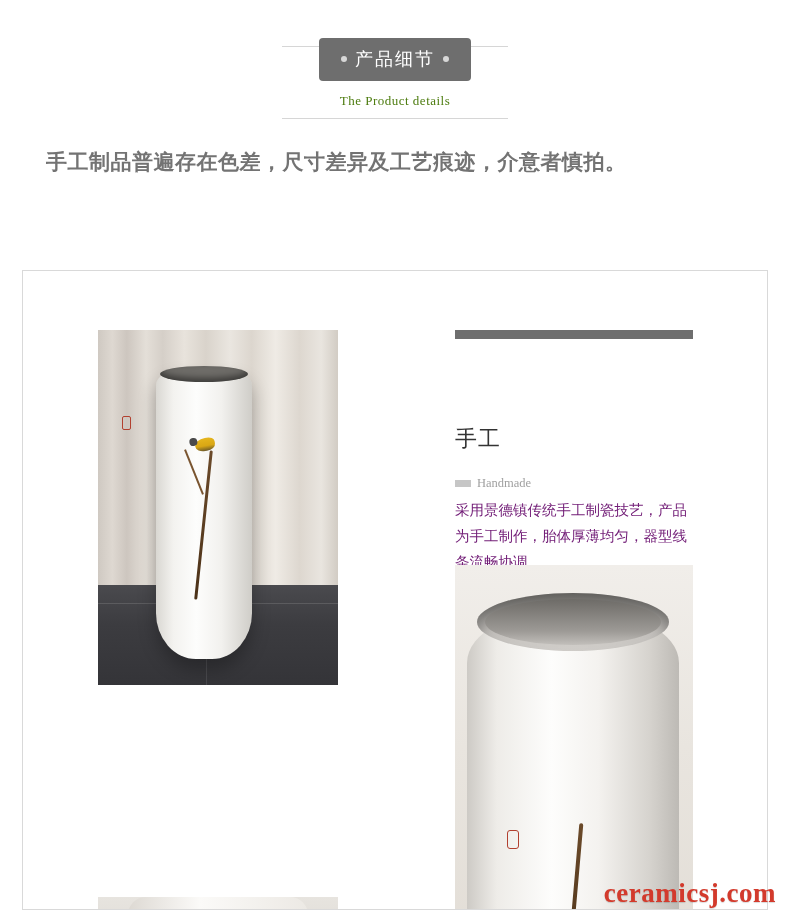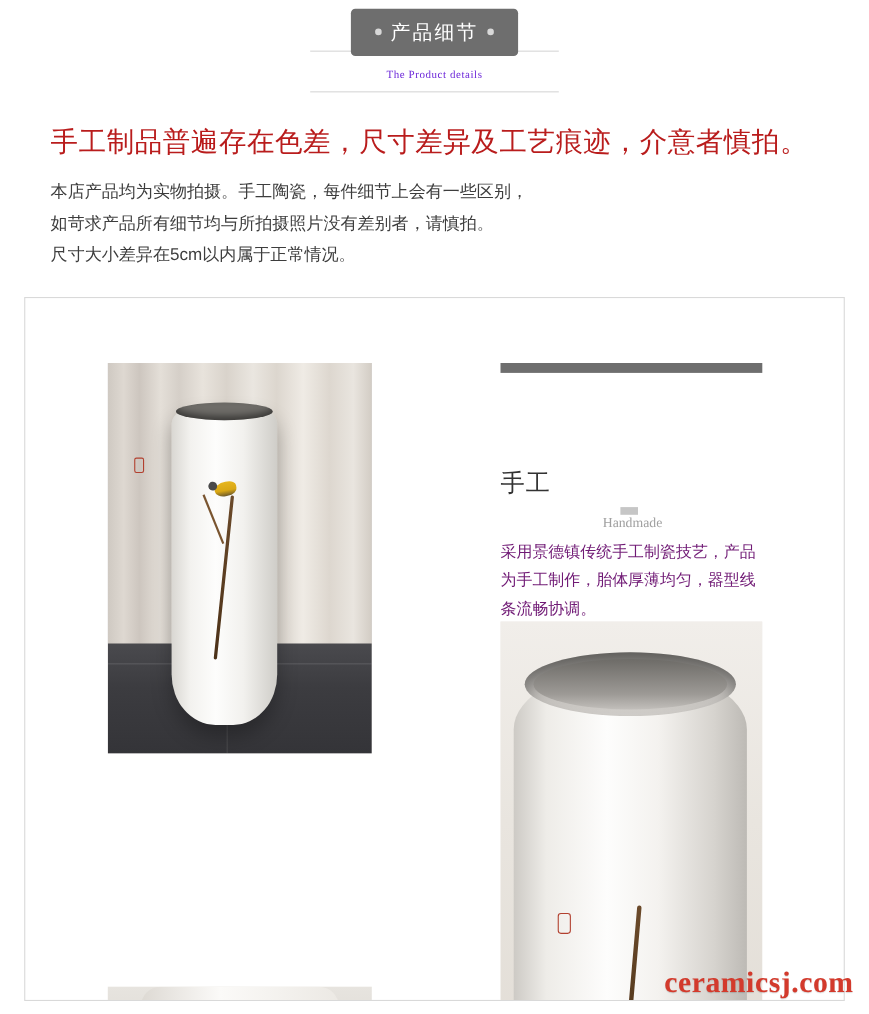--- a/index.html
+++ b/index.html
@@ -11,21 +11,21 @@
     height: 922px;
     background: #ffffff;
     font-family: "Liberation Sans", sans-serif;
     overflow: hidden;
     position: relative;
   }
 
   
   .header {
     width: 100%;
-    padding-top: 8px;
+    padding-top: 38px;
     text-align: center;
     position: relative;
   }
   .badge-wrap {
     position: relative;
     display: inline-block;
   }
   .badge {
     display: inline-block;
     background: #6e6e6e;
@@ -44,22 +44,22 @@
     height: 6px;
     background: #d8d8d8;
     border-radius: 50%;
     vertical-align: middle;
     margin: 0 8px 3px 0;
   }
   .badge .dot.right {
     margin: 0 0 3px 8px;
   }
   .sub-en {
-    font-size: 10px;
-    color: #6d28d9;
+    font-size: 13px;
+    color: #4d7c0f;
     letter-spacing: 0.5px;
     margin-top: 12px;
     font-family: "Liberation Serif", serif;
   }
   .rule {
     width: 226px;
     height: 1px;
     background: #d6d6d6;
     margin: 9px auto 0 auto;
   }
@@ -73,23 +73,23 @@
     background: #d6d6d6;
     z-index: 1;
   }
 
   
   .notice {
     margin: 28px 0 0 46px;
     width: 710px;
   }
   .notice-title {
-    color: #b91c1c;
-    font-size: 25px;
-    font-weight: normal;
+    color: #737373;
+    font-size: 21px;
+    font-weight: bold;
     letter-spacing: 0.5px;
     line-height: 1.4;
     white-space: nowrap;
   }
   .notice-body {
     margin-top: 14px;
     color: #3d3d3d;
     font-size: 15.5px;
     line-height: 1.85;
   }
@@ -218,25 +218,24 @@
   .blk-title {
     font-size: 22px;
     color: #333333;
     font-weight: normal;
     margin-top: 29px;
     letter-spacing: 1px;
   }
   .blk-sub {
     font-size: 12.5px;
     color: #a0a0a0;
-    margin-top: 7px;
+    margin-top: 22px;
     display: flex;
     align-items: center;
     font-family: "Liberation Serif", serif;
-    flex-direction: column;
   }
   .blk-sub .dash {
     display: inline-block;
     width: 16px;
     height: 7px;
     background: #c6c6c6;
     margin-right: 6px;
   }
   .blk-text {
     margin-top: 6px;
@@ -362,25 +361,20 @@
     <div class="badge">
       <span class="dot"></span><span>产品细节</span><span class="dot right"></span>
     </div>
   </div>
   <div class="sub-en">The Product details</div>
   <div class="rule"></div>
 </div>
 
 <div class="notice">
   <div class="notice-title">手工制品普遍存在色差，尺寸差异及工艺痕迹，介意者慎拍。</div>
-  <div class="notice-body">
-    <div>本店产品均为实物拍摄。手工陶瓷，每件细节上会有一些区别，</div>
-    <div>如苛求产品所有细节均与所拍摄照片没有差别者，请慎拍。</div>
-    <div>尺寸大小差异在5cm以内属于正常情况。</div>
-  </div>
 </div>
 
 <div class="panel">
 
   <div class="col-left">
     <div class="photo1">
       <div class="p1-curtain"></div>
       <div class="p1-floor"></div>
       <div class="p1-vase"></div>
       <div class="p1-vase-neck"></div>

